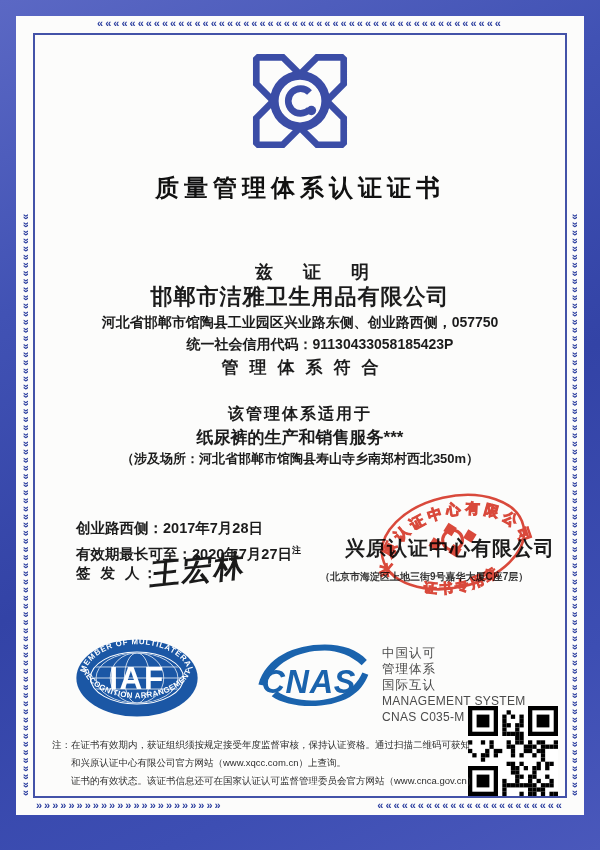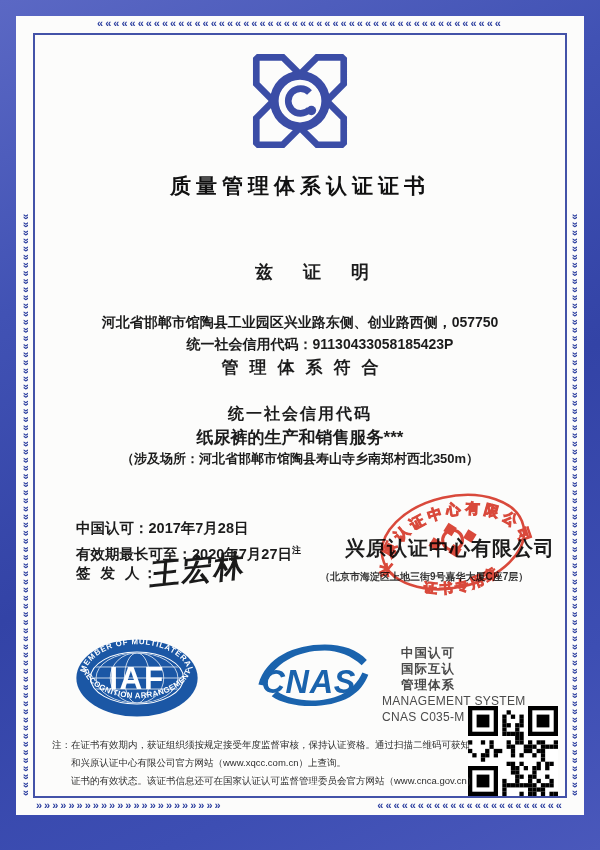--- a/index.html
+++ b/index.html
@@ -11,41 +11,41 @@
   .chev{position:absolute;color:#2c3f9f;font-weight:bold;font-size:11px;letter-spacing:2px;
     white-space:nowrap;overflow:hidden;line-height:13px;height:13px;}
   .chev-top{left:36px;top:17px;width:528px;text-align:center;}
   .chev-bottom{left:36px;top:799px;width:528px;display:flex;justify-content:space-between;}
   .chev-bottom span{overflow:hidden;width:47%;height:13px;}
   .chev-side{width:762px;transform-origin:0 0;transform:rotate(-90deg);}
   .chev-left{left:19px;top:796px;}
   .chev-right{left:568px;top:796px;}
   .abs{position:absolute;}
   .ctr{left:33px;width:534px;text-align:center;}
-  .title{top:172px;font-size:21px;font-weight:bold;letter-spacing:5px;color:#111;}
+  .title{top:172px;font-size:24px;font-weight:bold;letter-spacing:5px;color:#111;}
   .regline{top:219px;right:44px;font-size:14px;font-weight:bold;color:#222;}
   .certify{top:260px;font-size:18px;font-weight:bold;letter-spacing:30px;text-indent:30px;padding-left:12px;}
   .company{top:282px;font-size:22px;font-weight:bold;letter-spacing:1px;}
   .addr{top:314px;font-size:14px;font-weight:bold;}
   .code{top:336px;font-size:14px;font-weight:bold;padding-left:20px;}
   .conform{top:356px;font-size:17px;font-weight:bold;letter-spacing:11px;text-indent:11px;}
   .standard{top:378px;font-size:16px;font-weight:bold;letter-spacing:.5px;}
   .scopehead{top:404px;font-size:16px;font-weight:bold;letter-spacing:2px;}
   .scope{top:426px;font-size:17px;font-weight:bold;}
   .sites{top:450px;font-size:13px;font-weight:bold;}
   .dates{left:76px;top:517px;font-size:14.5px;font-weight:bold;line-height:22px;}
   .signrow{left:76px;top:564px;font-size:14.5px;font-weight:bold;letter-spacing:3px;}
   .sig{position:absolute;left:74px;top:-14px;font-family:"DejaVu Serif",serif;font-size:30px;
     font-weight:bold;letter-spacing:2px;transform:rotate(-6deg) skewX(-10deg);color:#1a1a1a;white-space:nowrap;}
   .sup{font-size:9px;vertical-align:super;}
   .issuer-name{left:330px;top:535px;width:240px;text-align:center;font-size:20px;font-weight:bold;letter-spacing:1px;}
   .issuer-addr{left:320px;top:570px;width:260px;font-size:10px;font-weight:bold;color:#333;}
   .stamp{left:364px;top:482px;width:178px;height:122px;mix-blend-mode:multiply;opacity:.92;}
   .acc-text{left:382px;top:645px;line-height:16px;color:#4a4a4a;}
-  .acc-text .zh{font-size:12.5px;font-weight:bold;letter-spacing:1px;margin-left:19px;}
+  .acc-text .zh{font-size:12.5px;font-weight:normal;letter-spacing:1px;}
   .acc-text .en{font-size:12px;letter-spacing:.3px;}
   .qr{left:468px;top:706px;width:90px;height:90px;}
   .footnote{left:52px;top:736px;width:440px;font-size:9.5px;line-height:18px;color:#2e2e2e;}
   .footnote .ind{padding-left:19px;}
 </style>
 </head>
 <body>
 
 <div id="page">
 
@@ -71,30 +71,31 @@
     <g stroke="#3b4da6" fill="none">
       <path d="M70,51 A13,13 0 1,0 70,69" stroke-width="7"></path>
       <circle cx="72" cy="70" r="5" fill="#3b4da6" stroke="none"></circle>
     </g>
   </svg>
 
   <div class="abs ctr title">质量管理体系认证证书</div>
 
 
   <div class="abs ctr certify">兹证明</div>
+  <div class="abs ctr company">邯郸市洁雅卫生用品有限公司</div>
   <div class="abs ctr addr">河北省邯郸市馆陶县工业园区兴业路东侧、创业路西侧，057750</div>
   <div class="abs ctr code">统一社会信用代码：91130433058185423P</div>
   <div class="abs ctr conform">管理体系符合</div>
-  <div class="abs ctr scopehead">统一社会信用代码</div>
+  <div class="abs ctr scopehead">该管理体系适用于</div>
   <div class="abs ctr scope">纸尿裤的生产和销售服务***</div>
   <div class="abs ctr sites">（涉及场所：河北省邯郸市馆陶县寿山寺乡南郑村西北350m）</div>
 
   <div class="abs dates">
     <div>
-      <span>中国认可：</span><span>2017年7月28日</span>
+      <span>创业路西侧：</span><span>2017年7月28日</span>
     </div>
     <div>
       <span>有效期最长可至：</span><span>2020年7月27日</span><span class="sup">注</span>
     </div>
   </div>
 
   <div class="abs signrow">
     <span>签 发 人：</span>
     <span class="sig">王宏林</span>
   </div>
@@ -149,22 +150,22 @@
   </svg>
 
   <svg class="abs" style="left:254px;top:640px" width="118" height="74" viewBox="0 0 160 100">
     <path d="M6,60 C16,24 54,6 96,6 C120,6 140,13 153,27 L146,34 C132,21 114,14 96,14 C58,14 26,32 15,62 Z" fill="#1a63ad"></path>
     <path d="M24,76 C46,92 98,95 130,77 C142,70 150,60 155,47 L147,44 C141,57 131,68 118,74 C92,86 50,84 31,69 Z" fill="#1a63ad"></path>
     <text x="10" y="72" font-size="44" font-weight="bold" font-style="italic" fill="#1a63ad" letter-spacing="1">CNAS</text>
   </svg>
 
   <div class="abs acc-text">
     <div class="zh">中国认可</div>
+    <div class="zh">管理体系</div>
     <div class="zh">国际互认</div>
-    <div class="zh">管理体系</div>
     <div class="en">MANAGEMENT SYSTEM</div>
     <div class="en">CNAS C035-M</div>
   </div>
 
   <svg class="abs qr" viewBox="0 0 90 90">
     <rect x="0" y="0" width="90" height="90" fill="#ffffff"></rect>
     <g fill="#000000">
       <rect x="0" y="0" width="30" height="30"></rect>
         <rect x="4.3" y="4.3" width="21.4" height="21.4" fill="#fff"></rect>
         <rect x="8.6" y="8.6" width="12.8" height="12.8"></rect>

